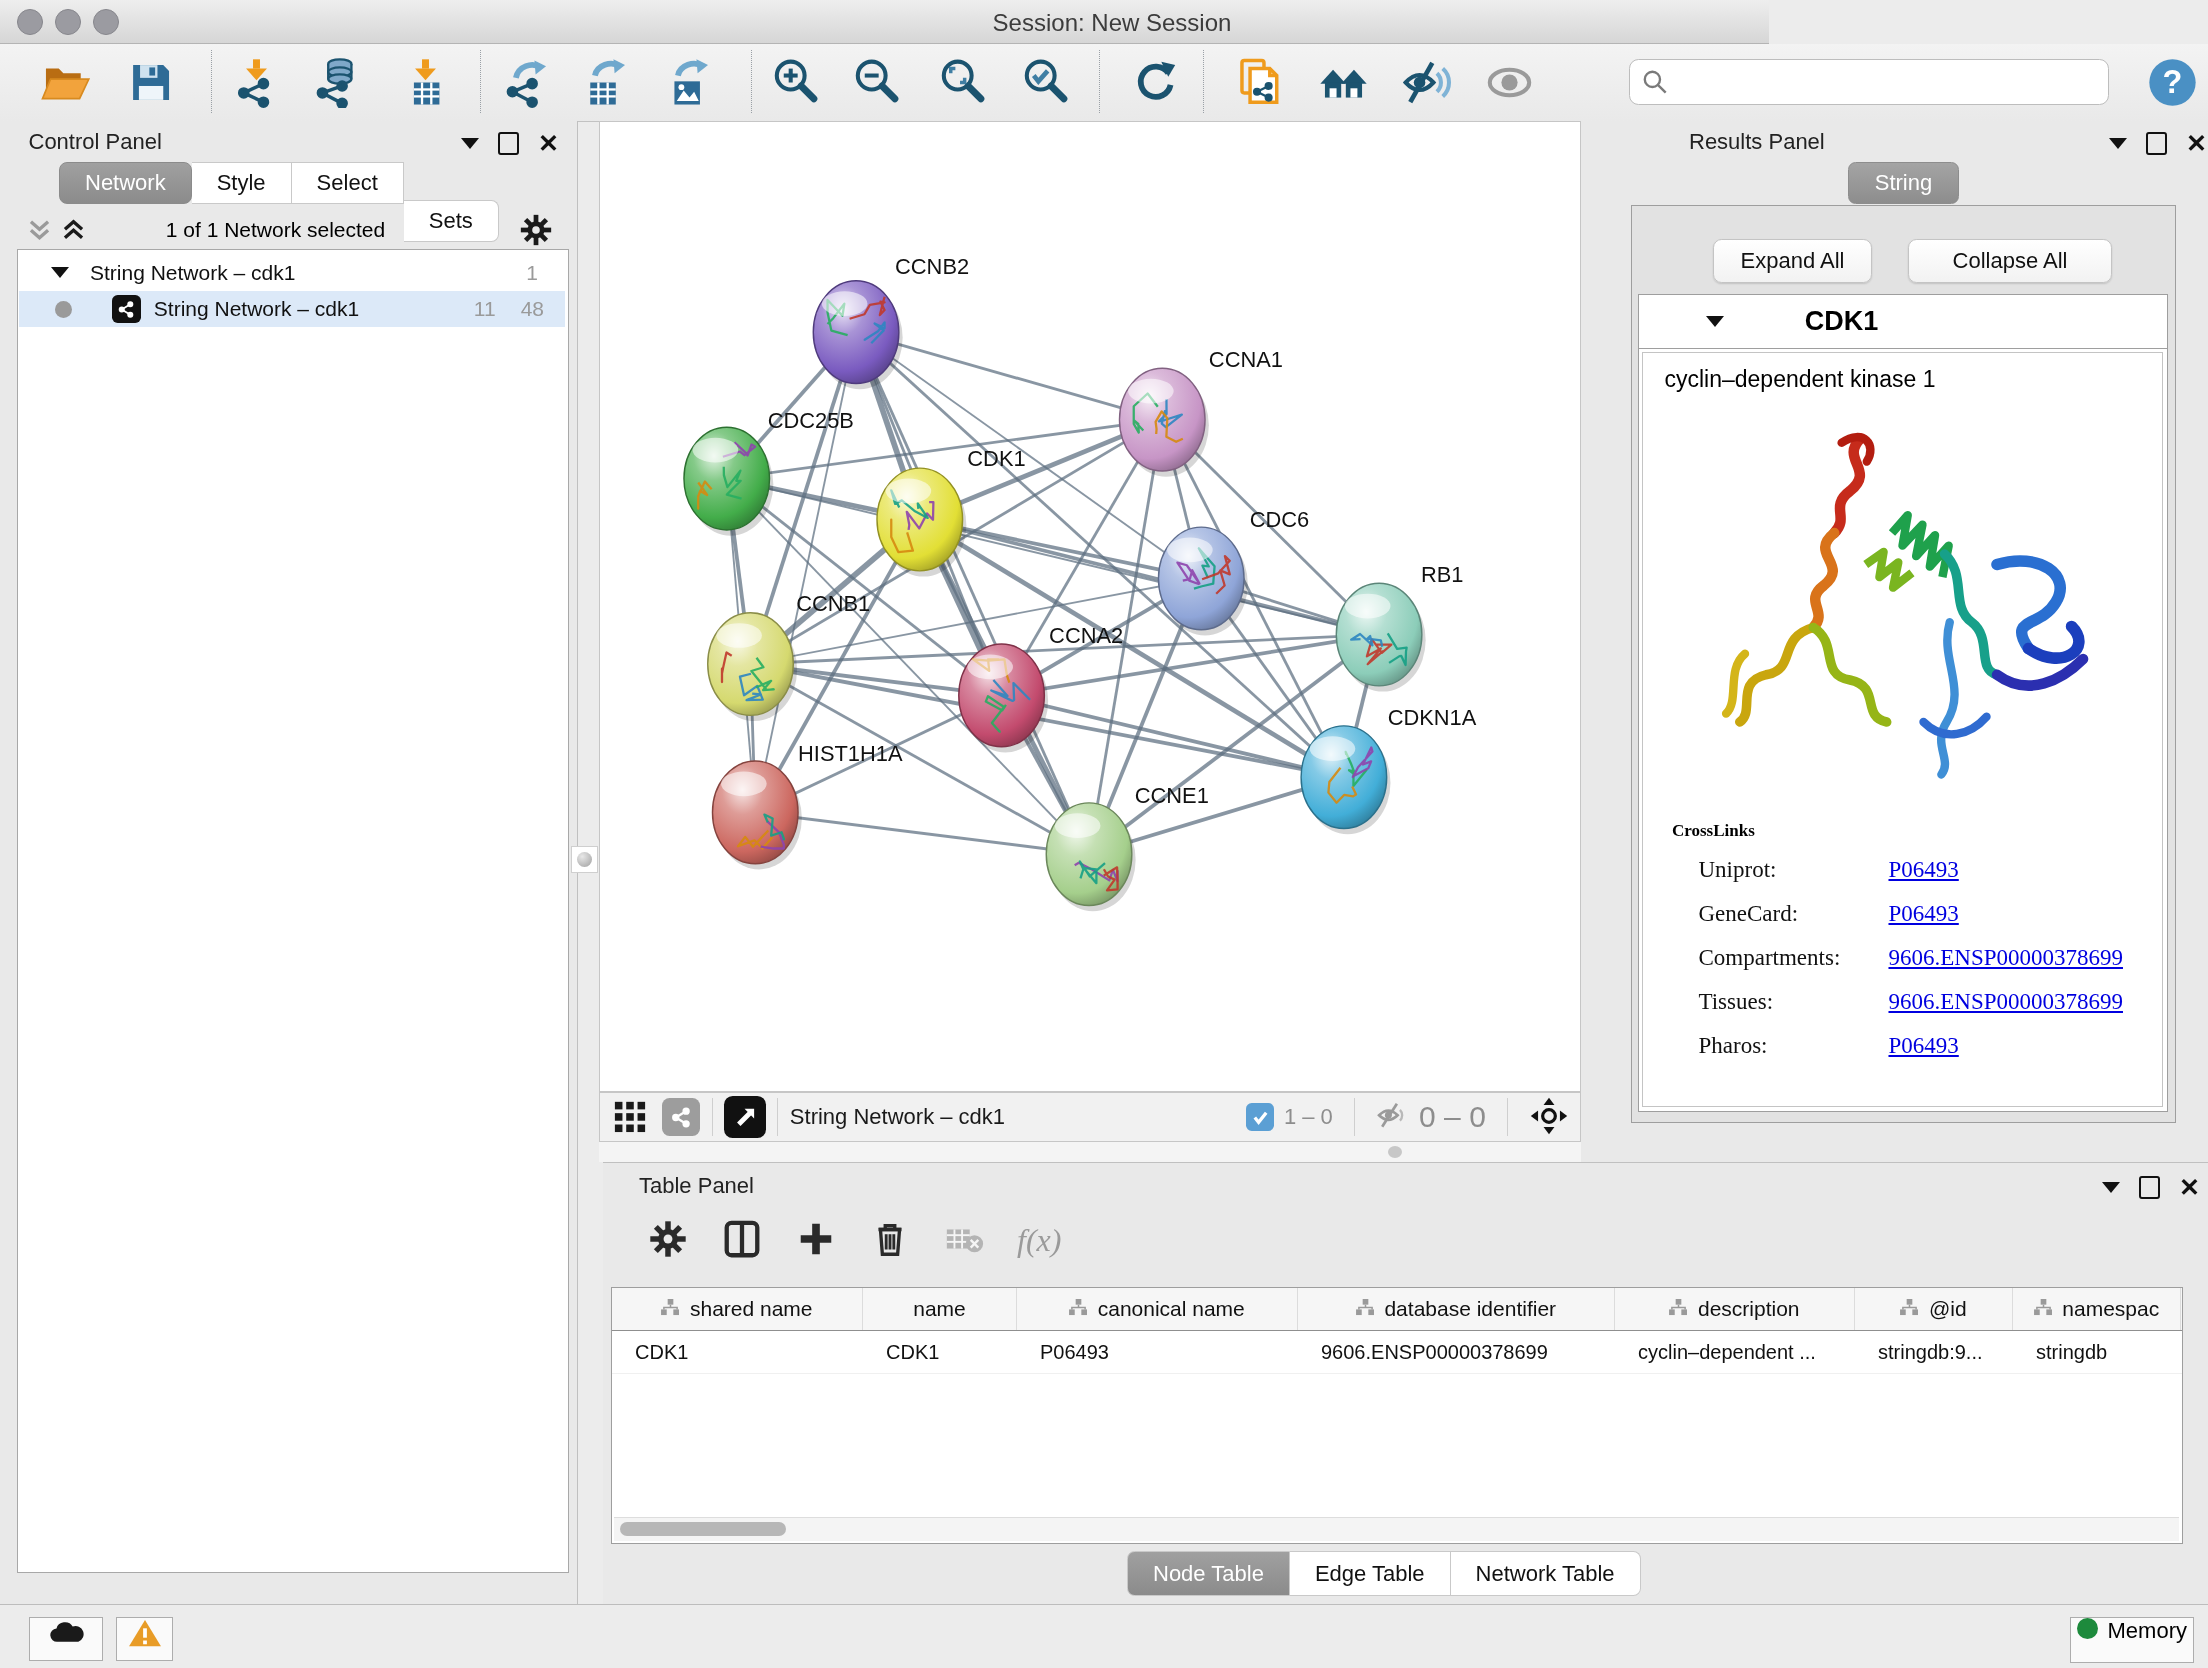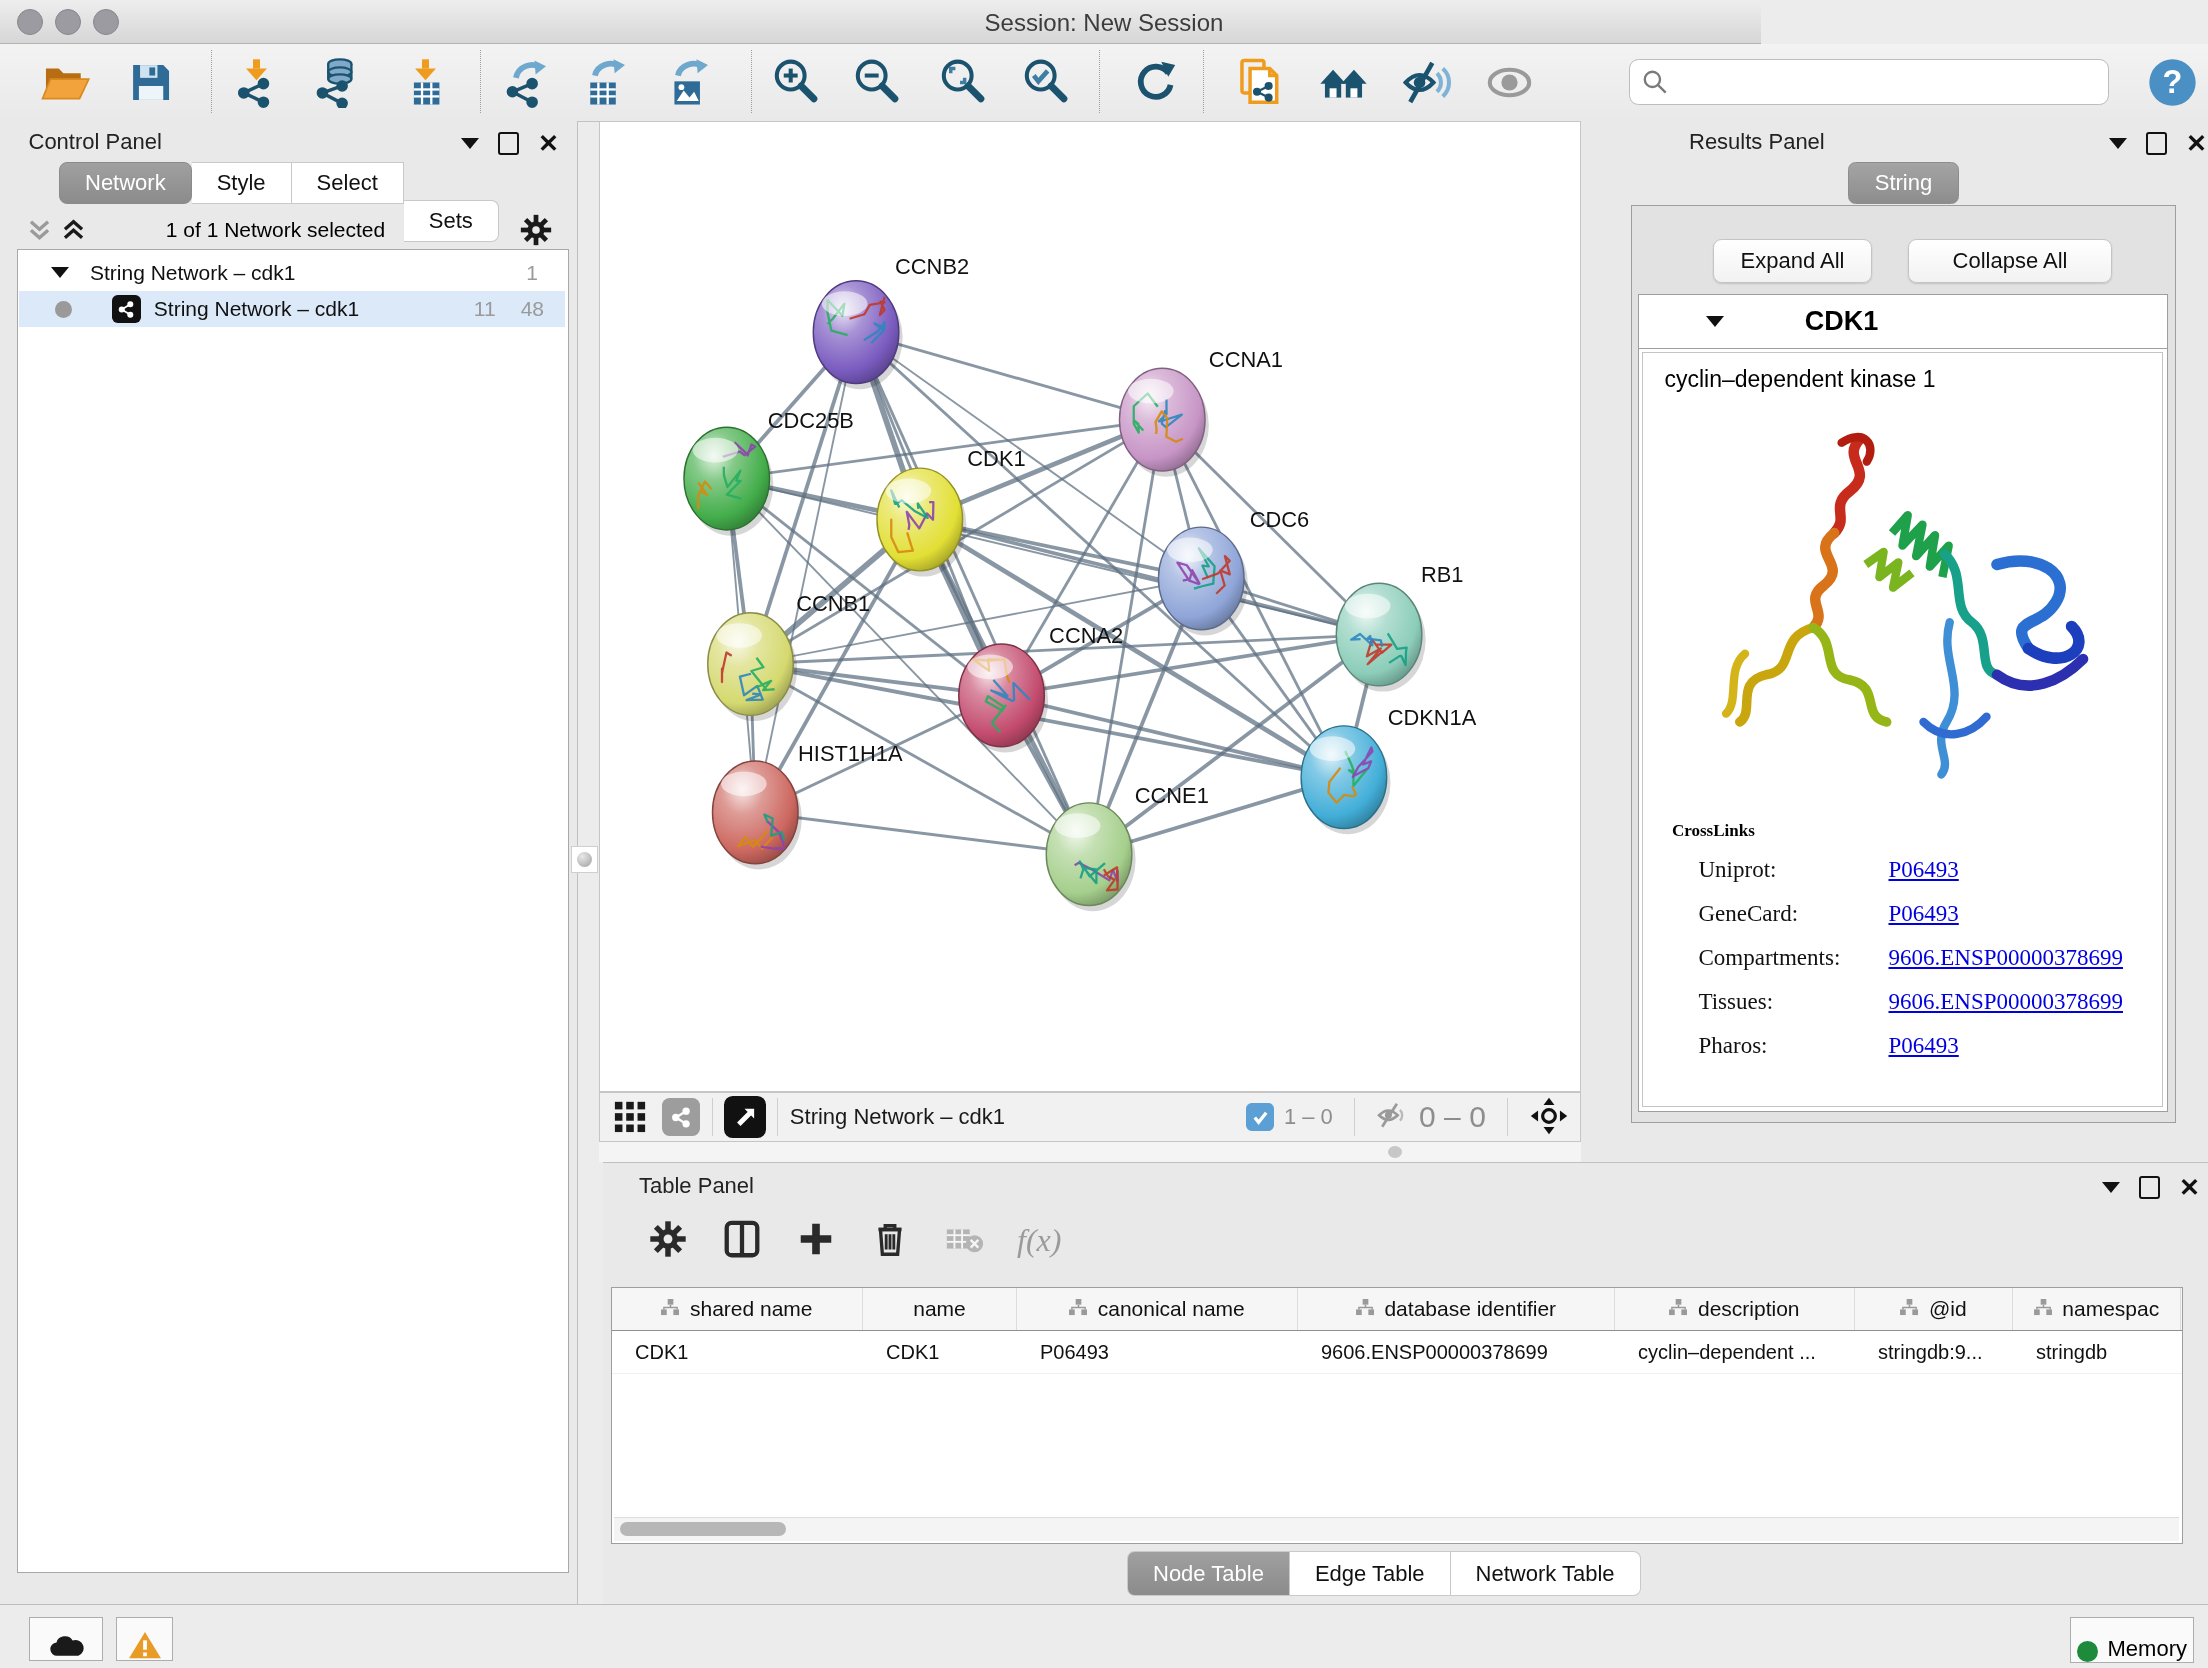--- a/index.html
+++ b/index.html
@@ -1,19 +1,19 @@
 <!DOCTYPE html>
 <html style="font-size:15px"><head>
 <meta charset="utf-8">
 <style>
   html,body{margin:0;padding:0;background:#d0d0d0;}
   #app{position:relative;width:2208px;height:1668px;background:#ececec;font-family:"Liberation Sans",sans-serif;overflow:hidden;}
   .abs{position:absolute;}
   
-  #titlebar{left:0;top:0;width:1761px;height:43px;background:linear-gradient(#eeeeee,#d6d6d6);border-bottom:1px solid #b4b4b4;}
+  #titlebar{left:0;top:0;width:1761px;height:43px;background:linear-gradient(#eeeeee,#d6d6d6);border-bottom:1px solid #b4b4b4;padding-left:8px;}
   .tl-circle{width:24px;height:24px;border-radius:50%;background:#9b9ba1;border:1px solid #86868c;top:8.6px;}
   #win-title{width:2208px;text-align:center;top:8.6px;font-size:24px;color:#3c3c3c;}
   
   #toolbar{left:0;top:44px;width:2208px;height:77px;background:linear-gradient(#f3f3f3,#e9e9e9);border-bottom:1px solid #c2c2c2;}
   .tbi{width:61px;height:61px;top:7.6px;display:flex;align-items:center;justify-content:center;}
   .tbi svg{width:51px;height:51px;}
   .tb-sep{top:5.7px;width:0;height:63px;border-left:1.9px dotted #9aa0a6;}
   #search-box{left:1629px;top:15px;width:480px;height:46px;background:#fff;border:1.9px solid #bdbdbd;border-radius:9.5px;display:flex;align-items:center;padding-left:11.4px;box-sizing:border-box;}
   
   .panel-title{font-size:22px;color:#222;}
@@ -56,21 +56,21 @@
   .trow{display:flex;height:42px;border-bottom:1px solid #f0f0f0;}
   .td{display:flex;align-items:center;padding-left:23px;font-size:20px;color:#111;box-sizing:border-box;}
   #hscroll{position:absolute;left:1.9px;bottom:1.9px;width:1565px;height:23px;background:#f4f4f4;border-top:1px solid #ddd;}
   #hthumb{position:absolute;left:5.7px;top:3.8px;width:166px;height:14.3px;background:#b7b7b7;border-radius:7.6px;}
   .btab{height:43px;display:flex;align-items:center;justify-content:center;background:#fff;border:1px solid #c9c9c9;border-left:none;font-size:22px;padding:0 25px;color:#111;}
   .btab:first-child{border-left:1px solid #c9c9c9;border-radius:7.6px 0 0 7.6px;}
   .btab:last-child{border-radius:0 7.6px 7.6px 0;}
   .btab.sel{background:linear-gradient(#a0a0a0,#8b8b8b);color:#fff;}
   
   #statusbar{left:0;top:1604px;width:2208px;height:65px;background:#ececec;border-top:1px solid #bdbdbd;}
-  .sbtn{background:#fafafa;border:1.9px solid #adadad;display:flex;align-items:flex-end;justify-content:center;}
+  .sbtn{background:#fafafa;border:1.9px solid #adadad;display:flex;align-items:flex-start;justify-content:center;}
   .gutter-handle{width:25px;height:25px;background:#fff;border:1px solid #cfcfcf;display:flex;align-items:center;justify-content:center;}
   .gutter-dot{width:15px;height:15px;border-radius:50%;background:radial-gradient(circle at 35% 30%,#e8e8e8,#9f9f9f);}
   .mini-dot{width:14.3px;height:12.4px;border-radius:50%;background:#c7c7c7;}
   .graytxt{color:#8d8d8d;}
 </style>
 </head>
 <body>
 
 <div id="app">
 

